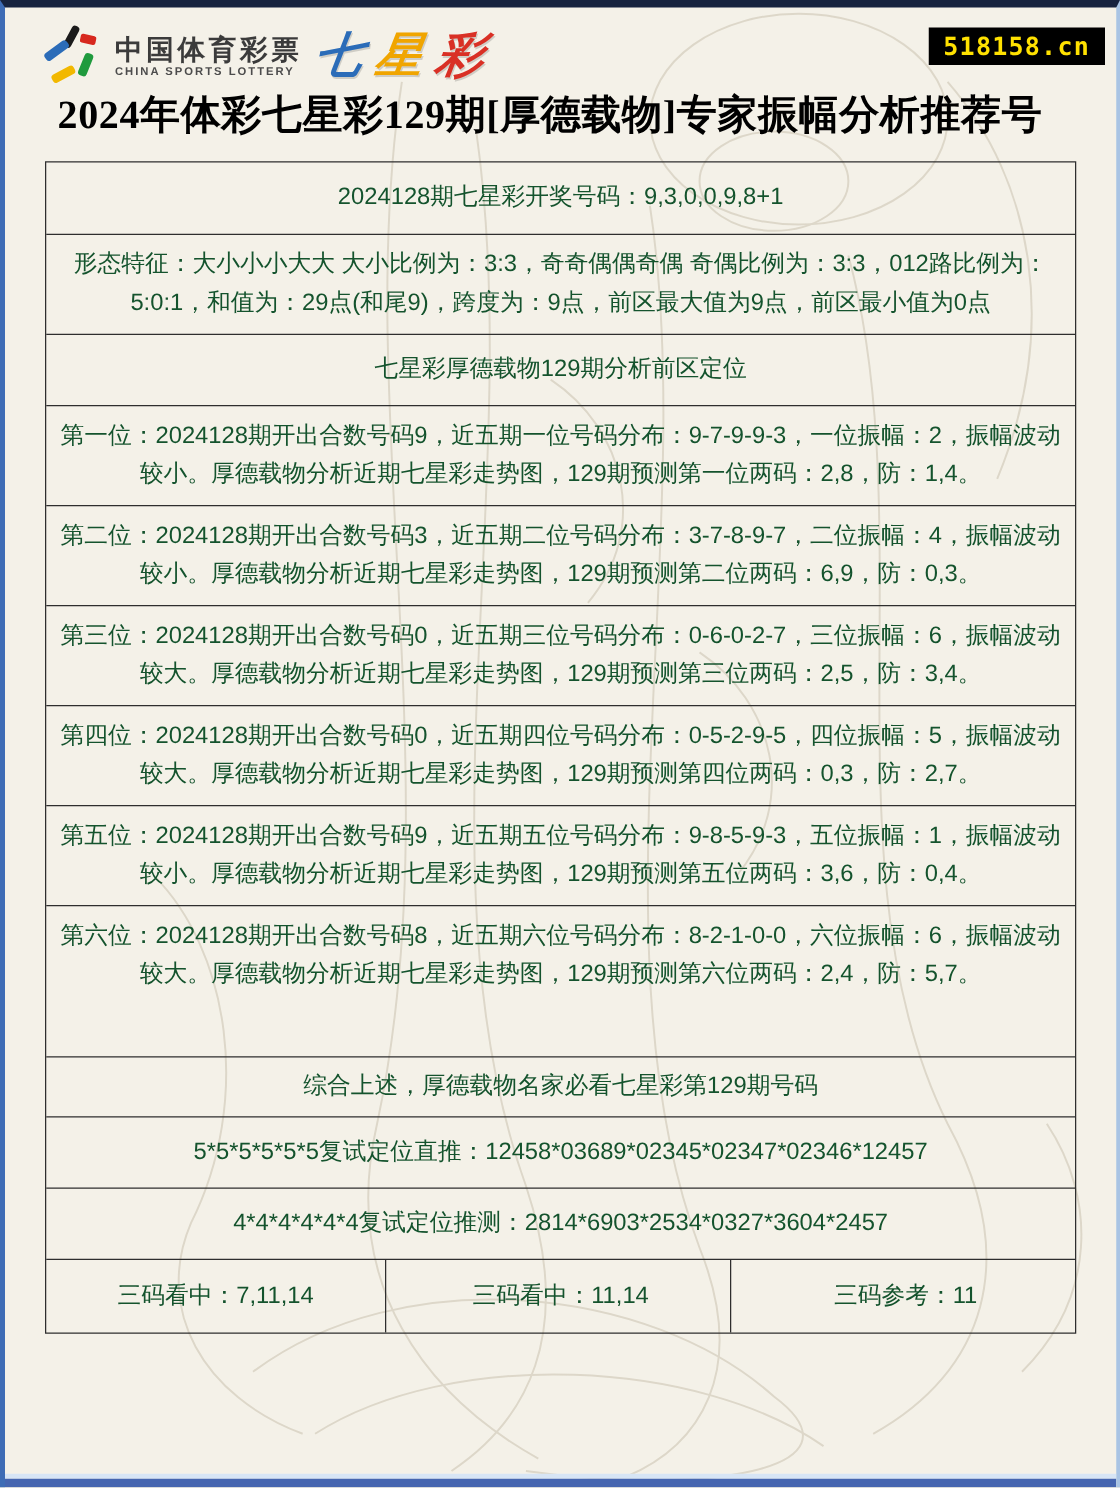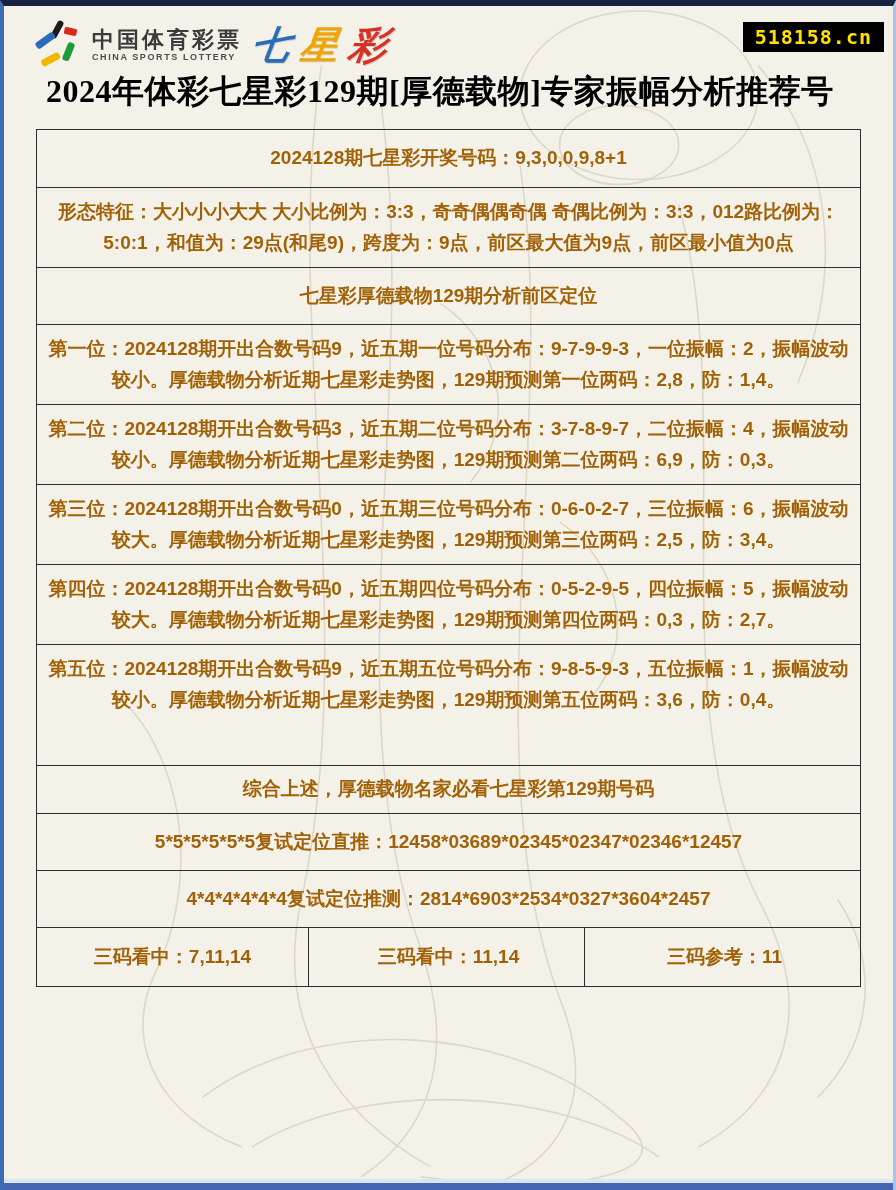--- a/index.html
+++ b/index.html
@@ -46,21 +46,21 @@
 
   
   .sheet {
     margin:9px 32px 0 32px;
     border:1px solid #2e2e2e;
   }
   .row {
     display:flex; align-items:center; justify-content:center;
     text-align:center;
     padding:6px 8px;
-    font-size:19px; font-weight:bold; color:#a16207;
+    font-size:19px; font-weight:normal; color:#14532d;
     line-height:1.62;
   }
   .row + .row { border-top:1px solid #2e2e2e; }
   .h56 { min-height:57px; }
   .h48 { min-height:48px;margin-top:41px; }
   .h80 { min-height:80px; }
   .cols { padding:0; align-items:center; }
   .cols .cell {
     flex:1 1 0; display:flex; align-items:center; justify-content:center;
     min-height:58px; padding:6px 8px;
@@ -123,20 +123,21 @@
     <div class="sheet">
 
       <div class="row h56">2024128期七星彩开奖号码：9,3,0,0,9,8+1</div>
       <div class="row h80">形态特征：大小小小大大 大小比例为：3:3，奇奇偶偶奇偶 奇偶比例为：3:3，012路比例为：5:0:1，和值为：29点(和尾9)，跨度为：9点，前区最大值为9点，前区最小值为0点</div>
       <div class="row h56">七星彩厚德载物129期分析前区定位</div>
       <div class="row h80">第一位：2024128期开出合数号码9，近五期一位号码分布：9-7-9-9-3，一位振幅：2，振幅波动较小。厚德载物分析近期七星彩走势图，129期预测第一位两码：2,8，防：1,4。</div>
       <div class="row h80">第二位：2024128期开出合数号码3，近五期二位号码分布：3-7-8-9-7，二位振幅：4，振幅波动较小。厚德载物分析近期七星彩走势图，129期预测第二位两码：6,9，防：0,3。</div>
       <div class="row h80">第三位：2024128期开出合数号码0，近五期三位号码分布：0-6-0-2-7，三位振幅：6，振幅波动较大。厚德载物分析近期七星彩走势图，129期预测第三位两码：2,5，防：3,4。</div>
       <div class="row h80">第四位：2024128期开出合数号码0，近五期四位号码分布：0-5-2-9-5，四位振幅：5，振幅波动较大。厚德载物分析近期七星彩走势图，129期预测第四位两码：0,3，防：2,7。</div>
       <div class="row h80">第五位：2024128期开出合数号码9，近五期五位号码分布：9-8-5-9-3，五位振幅：1，振幅波动较小。厚德载物分析近期七星彩走势图，129期预测第五位两码：3,6，防：0,4。</div>
+      <div class="row h80">第六位：2024128期开出合数号码8，近五期六位号码分布：8-2-1-0-0，六位振幅：6，振幅波动较大。厚德载物分析近期七星彩走势图，129期预测第六位两码：2,4，防：5,7。</div>
       <div class="row h48">综合上述，厚德载物名家必看七星彩第129期号码</div>
       <div class="row h56">5*5*5*5*5*5复试定位直推：12458*03689*02345*02347*02346*12457</div>
       <div class="row h56">4*4*4*4*4*4复试定位推测：2814*6903*2534*0327*3604*2457</div>
 
       <div class="row cols">
         <div class="cell">三码看中：7,11,14</div>
         <div class="cell">三码看中：11,14</div>
         <div class="cell">三码参考：11</div>
       </div>
 

